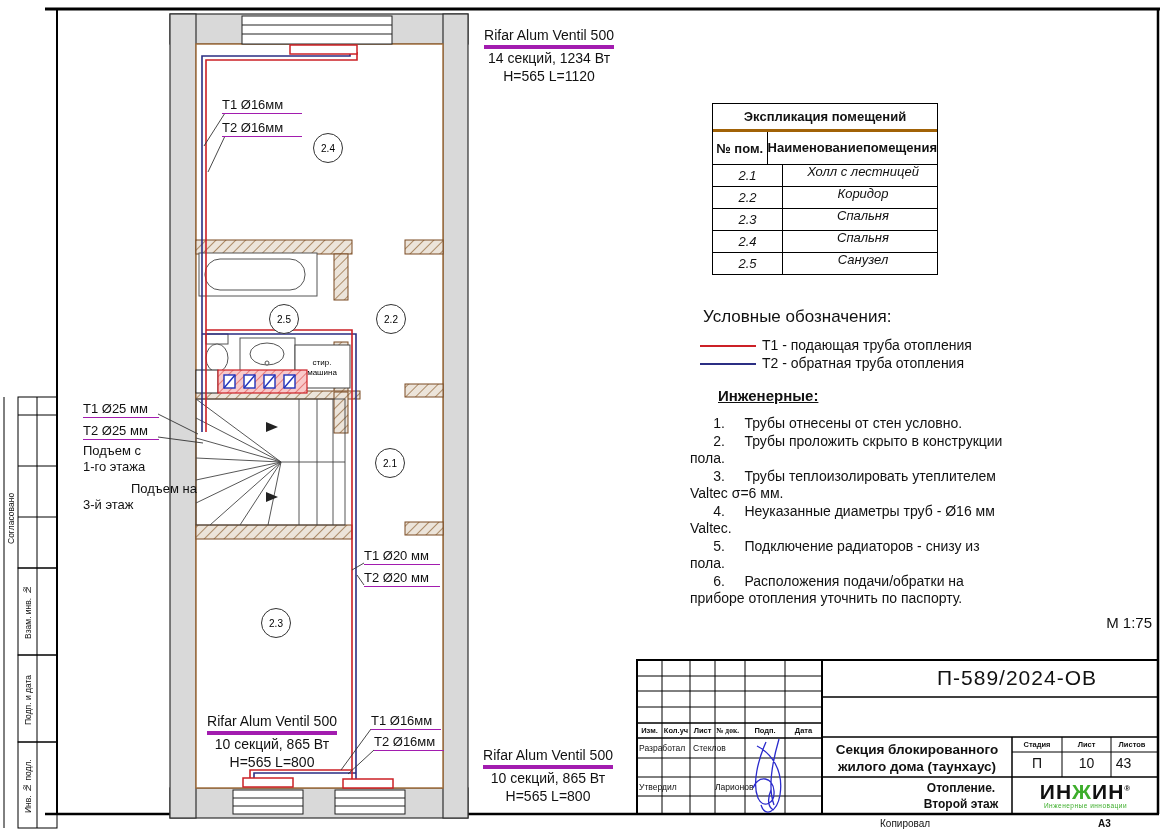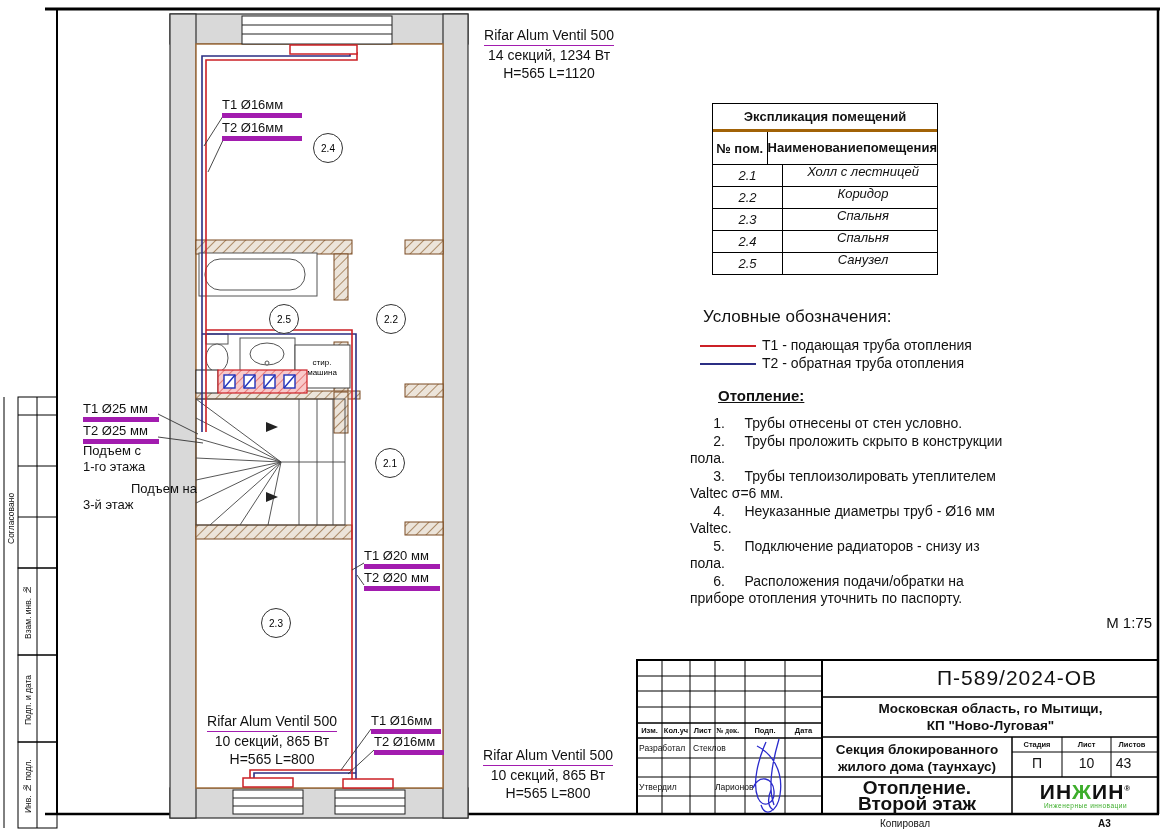--- a/index.html
+++ b/index.html
@@ -1,23 +1,23 @@
 <!DOCTYPE html>
 <html><head>
 <meta charset="utf-8">
 <style>
   html,body{margin:0;padding:0;background:#fff;}
   #page{position:relative;width:1166px;height:833px;background:#fff;overflow:hidden;
         font-family:"Liberation Sans",sans-serif;color:#111;}
   #plan-svg{position:absolute;left:0;top:0;}
   
-  .lbl{position:absolute;font-size:13px;border-bottom:5px solid #a21caf;padding-bottom:1px;white-space:nowrap;}
+  .lbl{position:absolute;font-size:13px;border-bottom:1px solid #a21caf;padding-bottom:1px;white-space:nowrap;}
   .plain{border-bottom:none;}
   .radlbl{position:absolute;text-align:center;font-size:14px;line-height:18px;white-space:nowrap;}
-  .radlbl .u{border-bottom:1px solid #a21caf;display:inline-block;padding-bottom:1px;}
+  .radlbl .u{border-bottom:4px solid #a21caf;display:inline-block;padding-bottom:1px;}
   
   .exp{position:absolute;left:712px;top:103px;width:224px;border:1px solid #000;font-size:13px;}
   .exp .t{height:25px;line-height:25px;text-align:center;font-weight:bold;border-bottom:3px solid #a16207;}
   .exp .hr{display:flex;border-bottom:1px solid #000;height:32px;font-weight:bold;text-align:center;}
   .exp .c1{width:69px;border-right:1px solid #000;display:flex;align-items:center;justify-content:center;}
   .exp .c2{flex:1;display:flex;align-items:center;justify-content:center;flex-direction:row;line-height:14px;}
   .exp .r{display:flex;border-bottom:1px solid #000;height:21px;font-style:italic;}
   .exp .r:last-child{border-bottom:none;}
   .exp .r .c2{align-items:flex-start;padding-left:6px;}
   
@@ -26,21 +26,21 @@
   .leg-txt{position:absolute;font-size:14px;white-space:nowrap;}
   .notes-title{position:absolute;left:718px;top:387px;font-size:15px;font-weight:bold;text-decoration:underline;}
   .notes{position:absolute;left:690px;top:415px;width:330px;font-size:14px;line-height:17.5px;}
   .notes div{white-space:pre;}
   .scale{position:absolute;left:1090px;top:614px;width:62px;font-size:15px;text-align:right;}
   .tb-small{position:absolute;font-size:7.5px;text-align:center;font-weight:bold;white-space:nowrap;}
   .tb-role{position:absolute;font-size:8.5px;white-space:nowrap;}
   .docnum{position:absolute;left:820px;top:666px;width:394px;font-size:21px;text-align:center;letter-spacing:1px;}
   .loc{position:absolute;left:822px;top:700px;width:337px;font-size:13.5px;font-weight:bold;text-align:center;line-height:17px;}
   .obj{position:absolute;left:822px;top:741px;width:190px;font-size:13.5px;font-weight:bold;text-align:center;line-height:17px;}
-  .sht{position:absolute;left:822px;top:780px;width:190px;font-size:19px;font-weight:bold;text-align:center;line-height:16px;}
+  .sht{position:absolute;left:822px;top:780px;width:190px;font-size:12px;font-weight:bold;text-align:center;line-height:16px;padding-left:44px;}
   .stg{position:absolute;top:755px;font-size:14px;text-align:center;}
   .logo{position:absolute;left:1012px;top:779px;width:147px;height:34px;text-align:center;}
   .logo .big{font-size:21px;font-weight:bold;letter-spacing:1px;line-height:20px;}
   .logo .big .g{color:#3dae2b;}
   .logo sup{font-size:8px;}
   .logo .tag{font-size:6.5px;color:#3dae2b;letter-spacing:0.5px;}
   .below{position:absolute;font-size:10px;}
   
   .vlab{position:absolute;writing-mode:vertical-rl;transform:rotate(180deg);font-size:8.5px;
         display:flex;align-items:center;justify-content:center;white-space:nowrap;}
@@ -298,42 +298,38 @@
       <div class="c2">Санузел</div>
     </div>
   </div>
 
   <div class="leg-title">Условные обозначения:</div>
   <div class="leg-line" style="left:700px;top:345px;background:#cc2026;"></div>
   <div class="leg-txt" style="left:762px;top:337px;">Т1 - подающая труба отопления</div>
   <div class="leg-line" style="left:700px;top:363px;background:#2b2e83;"></div>
   <div class="leg-txt" style="left:762px;top:355px;">Т2 - обратная труба отопления</div>
 
-  <div class="notes-title">Отопление:</div>
+  <div class="notes-title">Инженерные:</div>
   <div class="notes">
     <div>      1.     Трубы отнесены от стен условно.</div>
     <div>      2.     Трубы проложить скрыто в конструкции</div>
     <div>пола.</div>
     <div>      3.     Трубы теплоизолировать утеплителем</div>
     <div>Valtec σ=6 мм.</div>
     <div>      4.     Неуказанные диаметры труб - Ø16 мм</div>
     <div>Valtec.</div>
     <div>      5.     Подключение радиаторов - снизу из</div>
     <div>пола.</div>
     <div>      6.     Расположения подачи/обратки на</div>
     <div>приборе отопления уточнить по паспорту.</div>
   </div>
 
   <div class="scale">М 1:75</div>
 
   <div class="docnum">П-589/2024-ОВ</div>
-  <div class="loc">
-    <span>Московская область, го Мытищи,</span><br>
-    <span>КП "Ново-Луговая"</span>
-  </div>
   <div class="obj">
     <span>Секция блокированного</span><br>
     <span>жилого дома (таунхаус)</span>
   </div>
   <div class="sht">
     <span>Отопление.</span><br>
     <span>Второй этаж</span>
   </div>
   <div class="tb-small" style="left:1012px;top:740px;width:50px;">Стадия</div>
   <div class="tb-small" style="left:1062px;top:740px;width:49px;">Лист</div>

